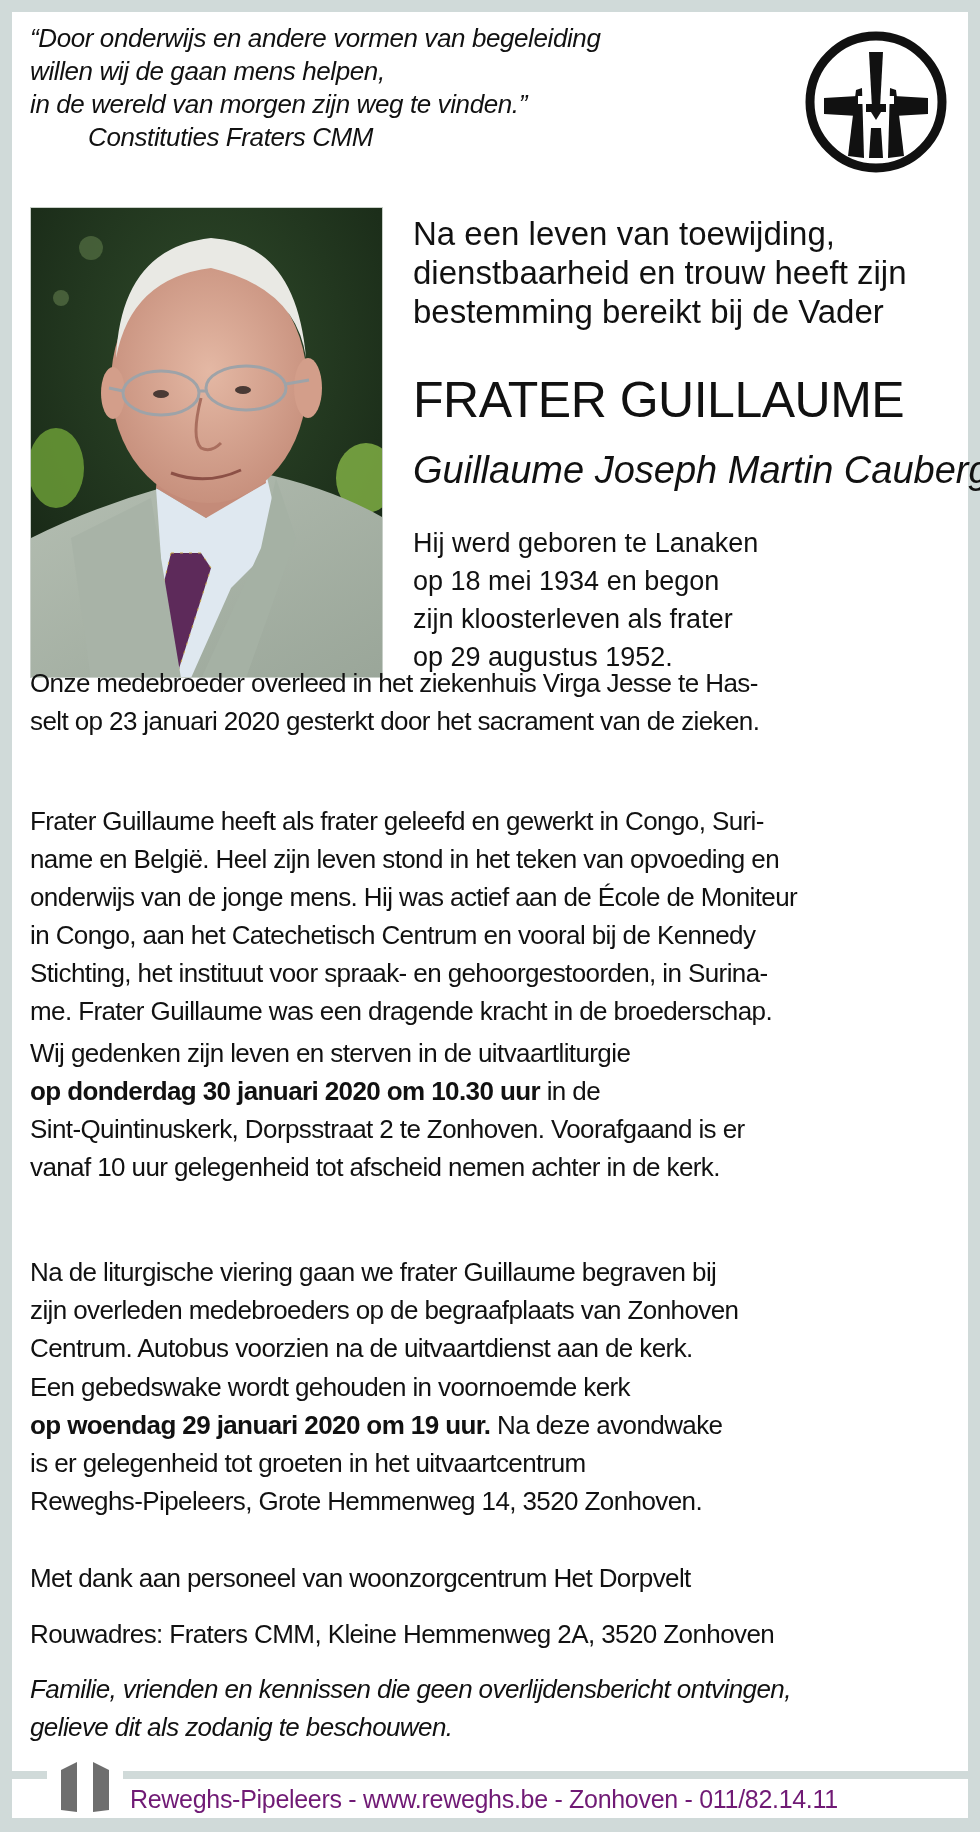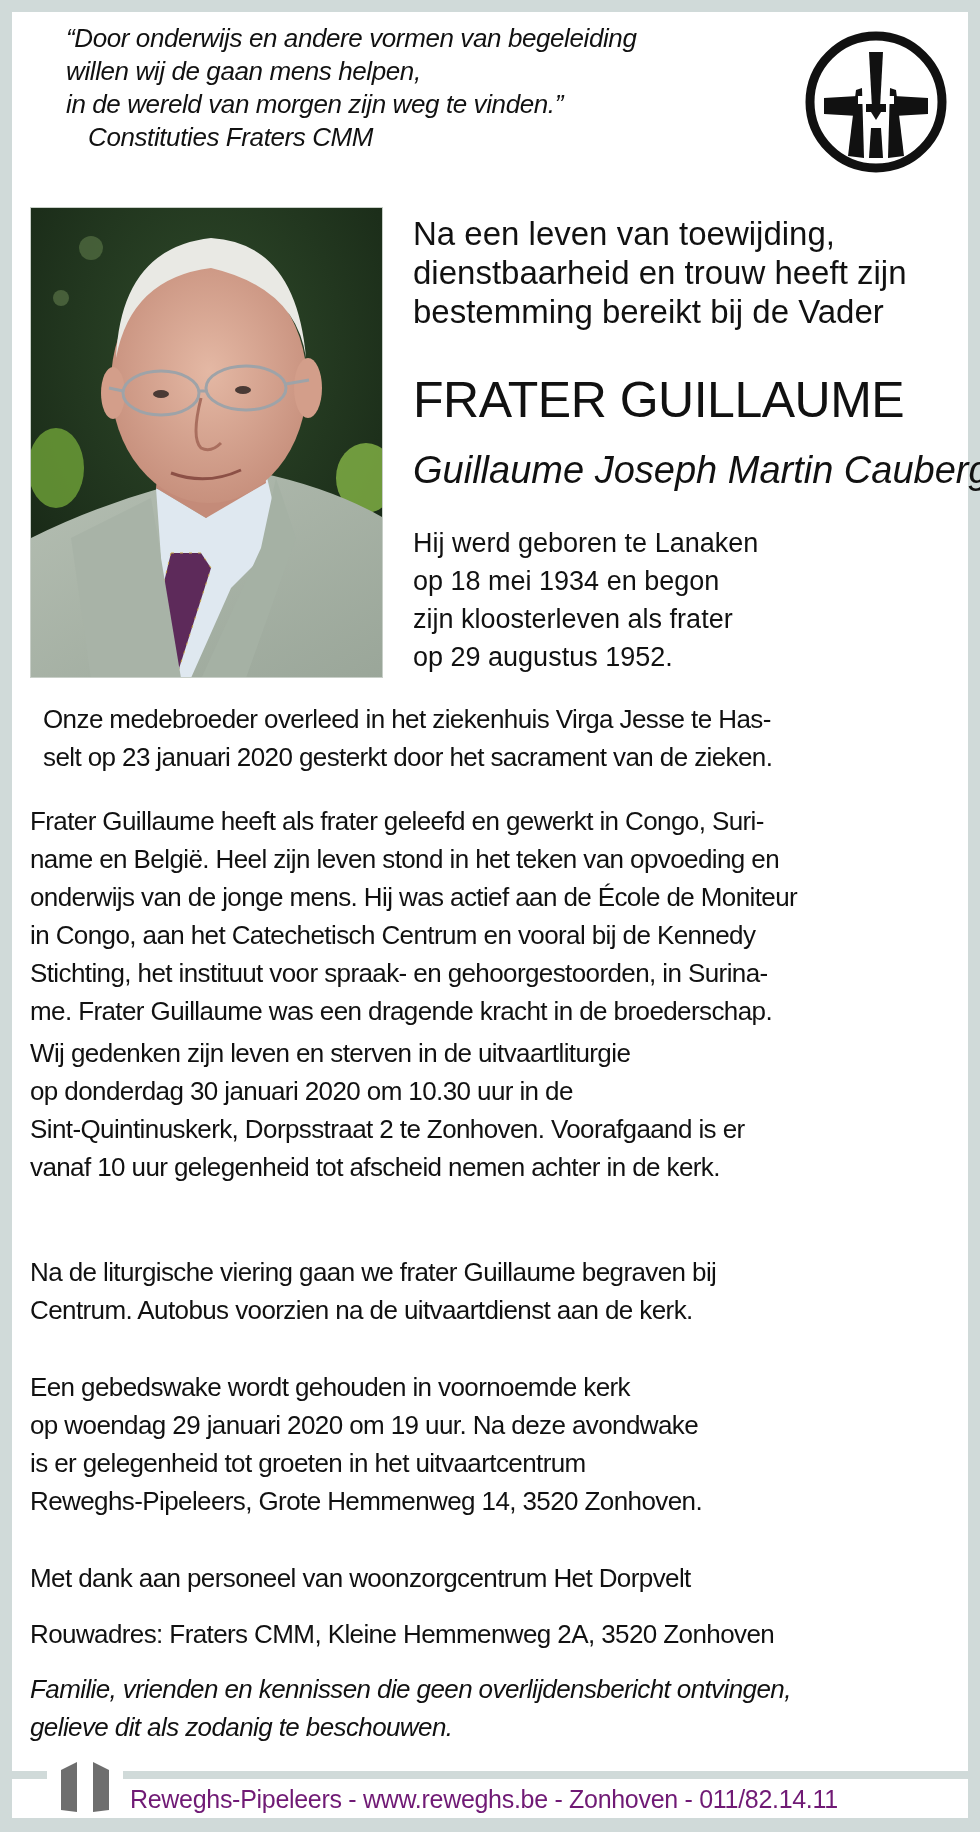--- a/index.html
+++ b/index.html
@@ -19,21 +19,21 @@
   }
   .quote {
     position: absolute;
     left: 30px; top: 22px;
     font-style: italic;
     font-size: 26px;
     line-height: 33px;
     letter-spacing: -0.4px;
     color: #111;
   }
-  .quote .q-line { display: block; white-space: nowrap; margin-left: 36px; }
+  .quote .q-line { display: block; white-space: nowrap; }
   .quote .q-source { display: block; padding-left: 58px; white-space: nowrap; }
   .logo-cmm {
     position: absolute;
     left: 804px; top: 30px;
     width: 144px; height: 144px;
   }
   .photo {
     position: absolute;
     left: 30px; top: 207px;
     width: 353px; height: 471px;
@@ -76,22 +76,22 @@
   }
   .birth span { display: block; }
   .body {
     position: absolute;
     left: 30px; width: 920px;
     font-size: 26px;
     line-height: 38px;
     letter-spacing: -0.6px;
   }
   .body span.l { display: block; white-space: nowrap; }
-  .body b { font-weight: normal; }
-  .p1 { top: 700px; margin-left: 13px; }
+  .body b { font-weight: bold; }
+  .p1 { top: 664px; }
   .p2 { top: 802px; }
   .p3 { top: 1034px; }
   .p4 { top: 1253px; }
   .p5 { top: 1368px; }
   .p6 { top: 1559px; }
   .p7 { top: 1615px; }
   .p8 { top: 1670px; font-style: italic; }
   .footer {
     position: absolute;
     left: 12px; top: 1779px;
@@ -237,20 +237,21 @@
 
 <div class="body p3">
   <span class="l">Wij gedenken zijn leven en sterven in de uitvaartliturgie</span>
   <span class="l"><b>op donderdag 30 januari 2020 om 10.30 uur</b><span> in de</span></span>
   <span class="l">Sint-Quintinuskerk, Dorpsstraat 2 te Zonhoven. Voorafgaand is er</span>
   <span class="l">vanaf 10 uur gelegenheid tot afscheid nemen achter in de kerk.</span>
 </div>
 
 <div class="body p4">
   <span class="l">Na de liturgische viering gaan we frater Guillaume begraven bij</span>
+  <span class="l">zijn overleden medebroeders op de begraafplaats van Zonhoven</span>
   <span class="l">Centrum. Autobus voorzien na de uitvaartdienst aan de kerk.</span>
 </div>
 
 <div class="body p5">
   <span class="l">Een gebedswake wordt gehouden in voornoemde kerk</span>
   <span class="l"><b>op woendag 29 januari 2020 om 19 uur.</b><span> Na deze avondwake</span></span>
   <span class="l">is er gelegenheid tot groeten in het uitvaartcentrum</span>
   <span class="l">Reweghs-Pipeleers, Grote Hemmenweg 14, 3520 Zonhoven.</span>
 </div>
 

